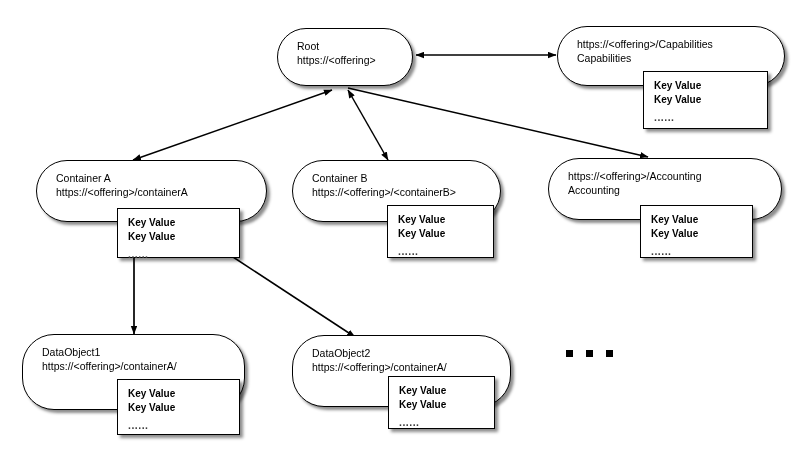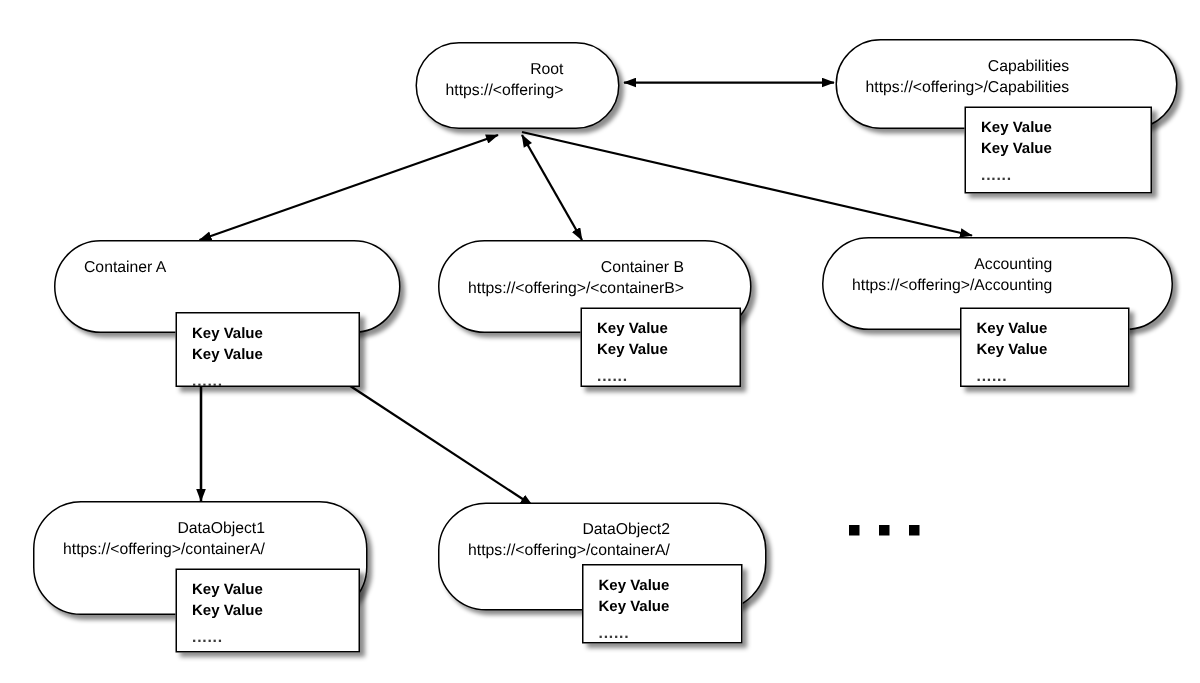--- a/index.html
+++ b/index.html
@@ -39,21 +39,20 @@
     position: absolute;
     left: 19px;
     top: 11px;
     font-size: 10.5px;
     line-height: 13.5px;
     color: #000000;
     white-space: nowrap;
   }
   .node-text div {
     white-space: nowrap;
-    text-align: right;
   }
   .kvbox {
     position: absolute;
     box-sizing: border-box;
     background: #ffffff;
     border: 1.5px solid #000000;
     border-radius: 0;
     box-shadow: 3px 3px 3px rgba(0,0,0,0.45);
     z-index: 3;
     padding: 7px 0 0 10px;
@@ -116,33 +115,34 @@
 
   <div class="node" style="left:277px; top:28px; width:136px; height:58px;">
     <div class="node-text">
       <div>Root</div>
       <div>https://&lt;offering&gt;</div>
     </div>
   </div>
 
   <div class="node" style="left:557px; top:26px; width:228px; height:60px;">
     <div class="node-text">
+      <div>https://&lt;offering&gt;/Capabilities</div>
       <div>Capabilities</div>
-      <div>https://&lt;offering&gt;/Capabilities</div>
     </div>
   </div>
   <div class="kvbox" style="left:643px; top:71px; width:125px; height:58px;">
     <div class="kv-line">Key Value</div>
     <div class="kv-line">Key Value</div>
     <div class="kv-dots">......</div>
   </div>
 
   <div class="node" style="left:36px; top:160px; width:231px; height:62px;">
     <div class="node-text">
       <div>Container A</div>
+      <div>https://&lt;offering&gt;/containerA</div>
     </div>
   </div>
   <div class="kvbox" style="left:117px; top:208px; width:123px; height:50px;">
     <div class="kv-line">Key Value</div>
     <div class="kv-line">Key Value</div>
     <div class="kv-dots">......</div>
   </div>
 
   <div class="node" style="left:292px; top:160px; width:209px; height:62px;">
     <div class="node-text">
@@ -151,22 +151,22 @@
     </div>
   </div>
   <div class="kvbox" style="left:387px; top:205px; width:107px; height:53px;">
     <div class="kv-line">Key Value</div>
     <div class="kv-line">Key Value</div>
     <div class="kv-dots">......</div>
   </div>
 
   <div class="node" style="left:548px; top:158px; width:234px; height:62px;">
     <div class="node-text">
+      <div>https://&lt;offering&gt;/Accounting</div>
       <div>Accounting</div>
-      <div>https://&lt;offering&gt;/Accounting</div>
     </div>
   </div>
   <div class="kvbox" style="left:640px; top:205px; width:113px; height:53px;">
     <div class="kv-line">Key Value</div>
     <div class="kv-line">Key Value</div>
     <div class="kv-dots">......</div>
   </div>
 
   <div class="node" style="left:22px; top:334px; width:223px; height:76px;">
     <div class="node-text">

